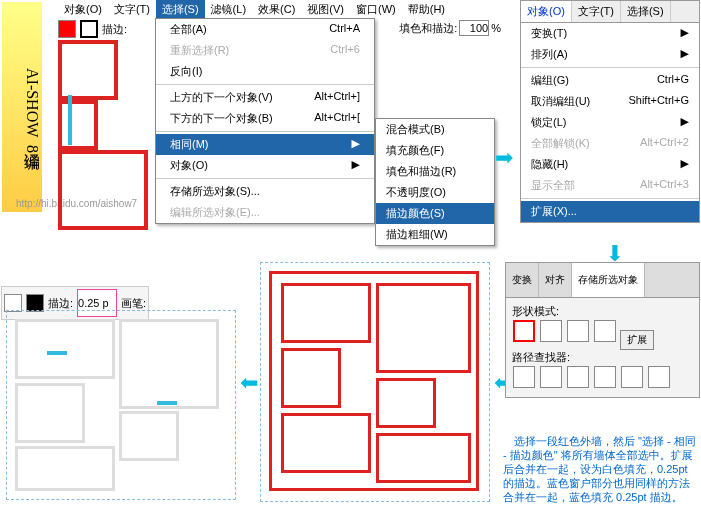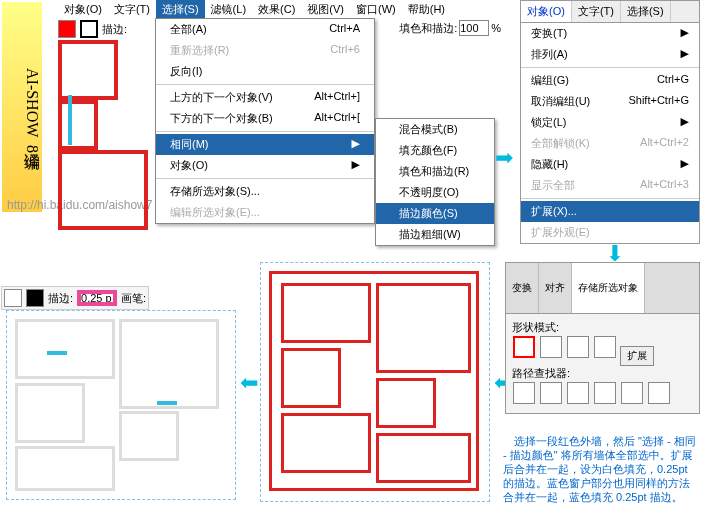--- a/index.html
+++ b/index.html
@@ -4,51 +4,51 @@
 <style>
 *{box-sizing:border-box;margin:0;padding:0;font-family:"SimSun",sans-serif;font-size:11px}
 body{width:701px;height:506px;background:#fff;position:relative;overflow:hidden}
 .menubar{display:flex;position:absolute;top:0;left:58px;height:18px;align-items:center}
 .menubar span{padding:2px 6px;cursor:default}
 .menubar .sel{background:#26a;color:#fff}
 .toolbar1{position:absolute;top:20px;left:58px;display:flex;align-items:center;gap:4px}
 .swatch{width:18px;height:18px;border:1px solid #888;display:inline-block}
 .stroke-sw{width:18px;height:18px;border:2px solid #000;background:#fff}
 .opacbox{position:absolute;top:20px;right:200px;display:flex;align-items:center;gap:2px}
-.opacbox input{width:30px;height:16px;border:1px solid #888;text-align:left}
+.opacbox input{width:30px;height:16px;border:1px solid #888;text-align:right}
 .dropdown{position:absolute;top:18px;left:155px;width:220px;background:#fff;border:1px solid #888;box-shadow:2px 2px 3px rgba(0,0,0,.3)}
 .dropdown .item{display:flex;justify-content:space-between;padding:3px 14px;cursor:default}
 .dropdown .item.dis{color:#aaa}
 .dropdown .item.hl{background:#26a;color:#fff}
 .dropdown hr{border:none;border-top:1px solid #ccc;margin:2px 0}
 .submenu{position:absolute;top:118px;left:375px;width:120px;background:#fff;border:1px solid #888;box-shadow:2px 2px 3px rgba(0,0,0,.3)}
-.submenu .item{padding:3px 23px}
+.submenu .item{padding:3px 10px}
 .submenu .item.hl{background:#26a;color:#fff}
 .rpanel{position:absolute;top:0;right:1px;width:180px;background:#fff;border:1px solid #999}
 .rtabs{display:flex;border-bottom:1px solid #999;background:#eee}
 .rtabs span{padding:3px 6px;border-right:1px solid #ccc}
 .rtabs .act{background:#fff;color:#03c}
 .rpanel .item{display:flex;justify-content:space-between;padding:3px 10px}
 .rpanel .item.dis{color:#aaa}
 .rpanel .item.hl{background:#26a;color:#fff}
 .rpanel hr{border:none;border-top:1px solid #ccc;margin:2px 0}
 .arrow{color:#0bd;font-size:22px;position:absolute}
 .logo{position:absolute;left:2px;top:2px;width:40px;height:210px;background:linear-gradient(#ff8,#fc4);writing-mode:vertical-rl;text-align:center;font-family:cursive;font-size:16px;padding-top:8px}
-.url{position:absolute;left:7px;top:198px;font-size:12px;color:#999}
+.url{position:absolute;left:16px;top:198px;font-size:10px;color:#999}
 .canvas1{position:absolute;top:40px;left:58px;width:100px;height:198px}
 .redbox{border:4px solid #d22;position:absolute}
 .toolbar2{position:absolute;top:286px;left:1px;display:flex;align-items:center;gap:4px;border:1px solid #ccc;padding:2px;background:#f5f5f5}
-.toolbar2 input{width:40px;height:16px;border:4px solid #ec4899}
+.toolbar2 input{width:40px;height:28px;border:1px solid #ec4899}
 .canvas2{position:absolute;top:310px;left:6px;width:230px;height:190px;border:1px dashed #8bd}
 .ghost{border:3px solid #ddd;position:absolute}
 .canvas3{position:absolute;top:262px;left:260px;width:230px;height:240px;border:1px dashed #8bd}
 .redthin{border:3px solid #d22;position:absolute}
 .pathpanel{position:absolute;top:262px;right:1px;width:195px;border:1px solid #999;background:#f3f3f3}
 .ptabs{display:flex;background:#ddd;border-bottom:1px solid #999}
-.ptabs span{padding:18px 6px;border-right:1px solid #bbb;font-size:10px}
+.ptabs span{padding:10px 6px;border-right:1px solid #bbb;font-size:10px}
 .ptabs .act{background:#fff}
 .pbody{padding:6px}
 .iconbtn{width:22px;height:22px;border:1px solid #888;background:#fff;display:inline-block;margin:1px}
 .iconbtn.sel{border:2px solid red}
 .exbtn{border:1px solid #888;padding:2px 6px;background:#eee;font-size:10px}
 .caption{position:absolute;bottom:2px;right:2px;width:196px;color:#06c;font-size:11px;line-height:14px}
 .bluebox{position:absolute;background:#3bd}
 </style>
 </head>
 <body>
@@ -169,24 +169,20 @@
       </div>
       <div class="item dis">
         <span>显示全部</span>
         <span>Alt+Ctrl+3</span>
       </div>
       <hr>
       <div class="item hl">
         <span>扩展(X)...</span>
         <span></span>
       </div>
-      <div class="item dis">
-        <span>扩展外观(E)</span>
-        <span></span>
-      </div>
     </div>
 </div>
 <span class="arrow" style="top:240px;left:606px;transform:rotate(90deg)">➡</span>
 
 <div class="canvas1">
   <div class="redbox" style="top:0;left:0;width:60px;height:60px"></div>
   <div class="redbox" style="top:60px;left:0;width:40px;height:50px"></div>
   <div class="redbox" style="top:110px;left:0;width:90px;height:80px"></div>
   <div class="bluebox" style="top:55px;left:10px;width:4px;height:50px"></div>
 </div>

